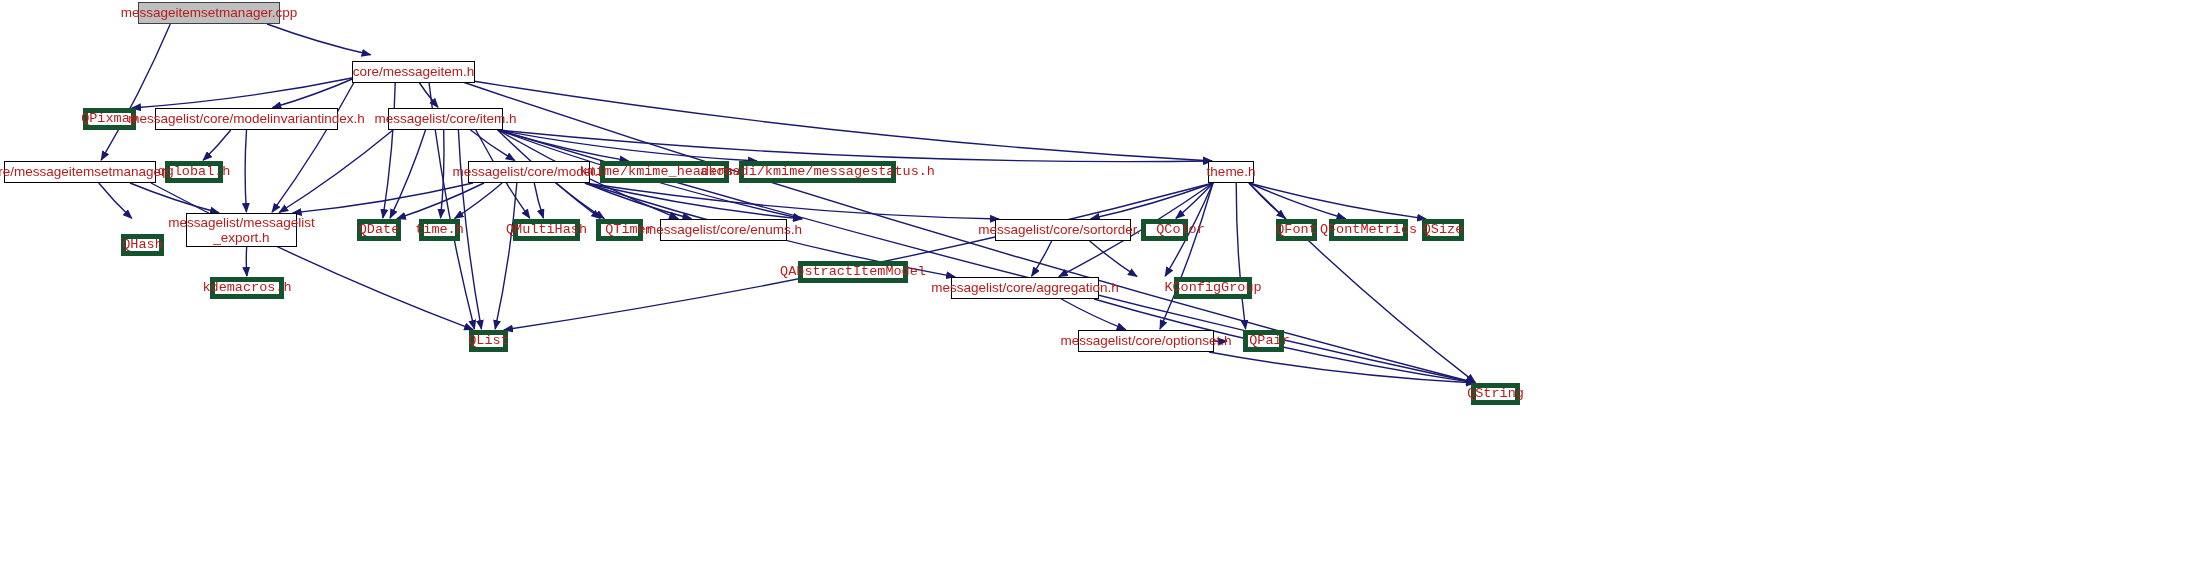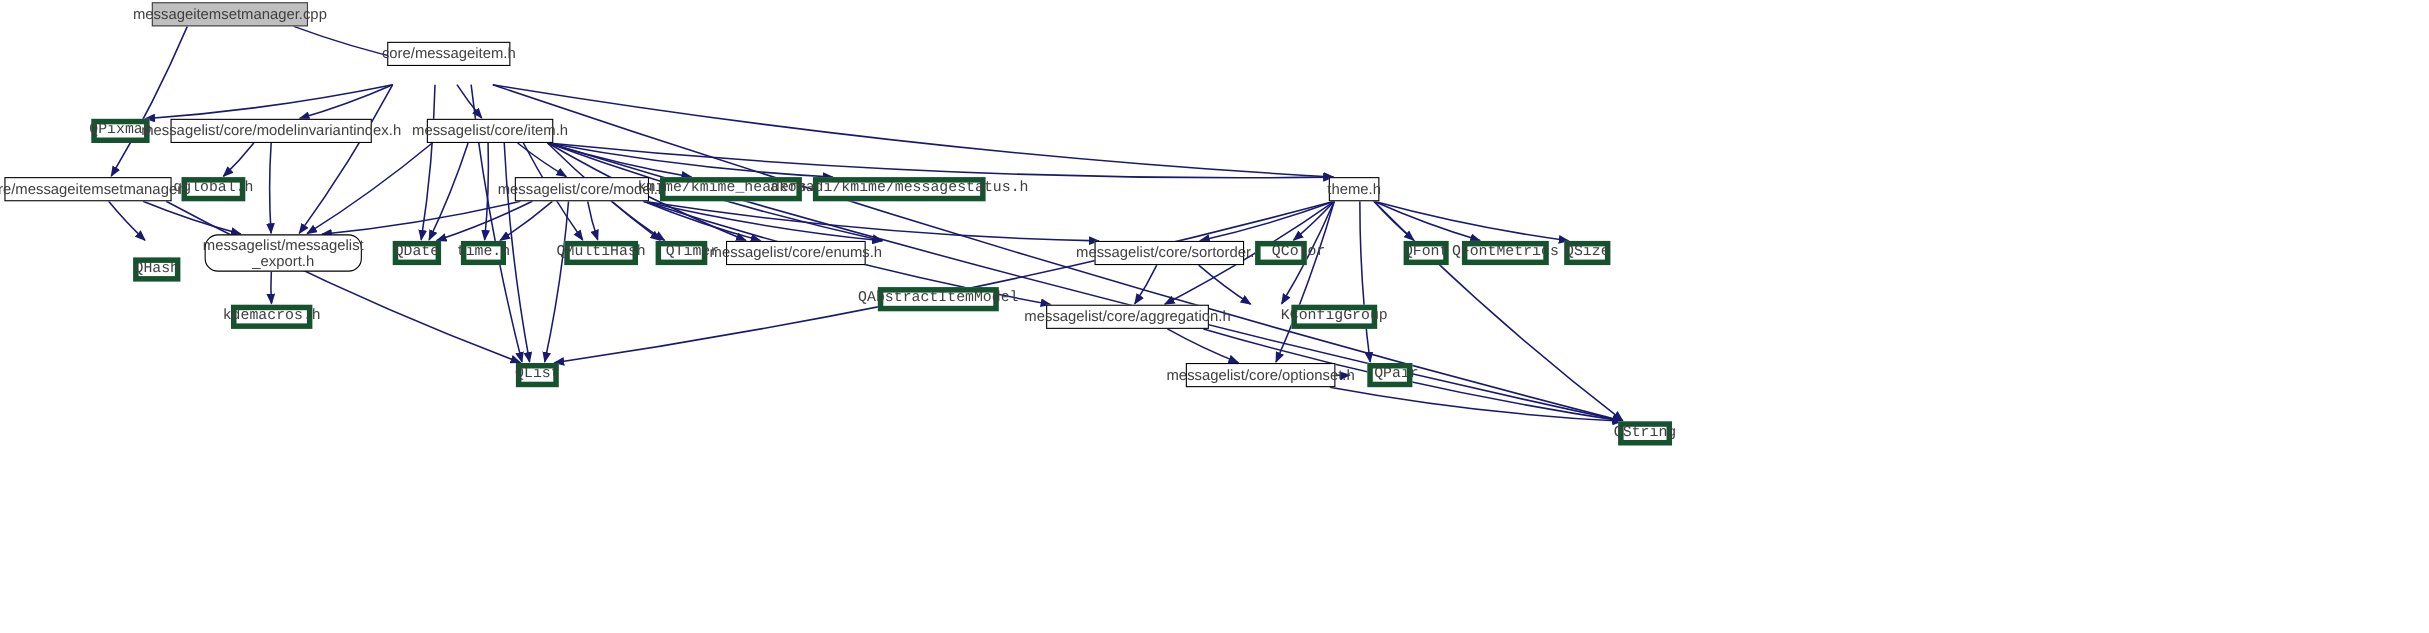--- a/index.html
+++ b/index.html
@@ -2,21 +2,21 @@
 <html><head>
 <meta charset="utf-8">
 <style>
   html,body{margin:0;padding:0;background:#ffffff;}
   body{width:2208px;height:575px;overflow:hidden;
        font-family:"Liberation Sans","DejaVu Sans",sans-serif;}
   #graph{position:relative;width:2208px;height:575px;background:#ffffff;}
   svg.edges{position:absolute;left:0;top:0;width:2208px;height:575px;pointer-events:none;}
   .node{position:absolute;box-sizing:border-box;display:flex;align-items:center;
         justify-content:center;text-align:center;background:#ffffff;
-        font-size:13.5px;color:#404040;line-height:1.12;white-space:pre;}
+        font-size:13.5px;color:#b91c1c;line-height:1.12;white-space:pre;}
   .node.ext{border:5px solid #14532d;font-family:Liberation Mono, monospace;}
   .node.hdr{border:1.6px solid #000000;}
   .node.root{border:1.6px solid #404040;background:#bfbfbf;}
   .node.two{line-height:1.14;}
 </style>
 </head>
 <body>
 
 <div id="graph">
   <svg class="edges" viewBox="0 0 2208 575" preserveAspectRatio="none">
@@ -79,32 +79,32 @@
         <path d="M1051.6,241 Q1042.528,259.67716 1031.6313428240294,276.16572121542544" marker-end="url(#ah)"></path>
         <path d="M1089.7,241 Q1112.542,260.58598 1136.9218955014555,276.45449028466976" marker-end="url(#ah)"></path>
         <path d="M1061.3,299 Q1092.9470000000001,316.65622 1125.7102591973803,329.63178533442607" marker-end="url(#ah)"></path>
         <path d="M1094,299 Q1282.228,353.606 1475.0113106637357,382.85002201375767" marker-end="url(#ah)"></path>
         <path d="M1214,341 Q1221,341.462 1227.0021709102052,341.06585671992644" marker-end="url(#ah)"></path>
         <path d="M1209,352 Q1341.477,376.311 1475.0012339424006,382.9503375173072" marker-end="url(#ah)"></path>
       </g>
   </svg>
   <div id="node-layer">
       <div class="node root" style="left: 138px; top: 2px; width: 142px; height: 22px;">messageitemsetmanager.cpp</div>
-      <div class="node hdr" style="left: 352px; top: 38px; width: 112px; height: 22px;">core/messageitem.h</div>
+      <div class="node hdr" style="left: 352px; top: 61px; width: 123px; height: 22px;">core/messageitem.h</div>
       <div class="node ext" style="left: 83px; top: 108px; width: 53px; height: 22px;">QPixmap</div>
       <div class="node hdr" style="left: 155px; top: 108px; width: 183px; height: 22px;">messagelist/core/modelinvariantindex.h</div>
       <div class="node hdr" style="left: 388px; top: 108px; width: 115px; height: 22px;">messagelist/core/item.h</div>
       <div class="node hdr" style="left: 1208px; top: 161px; width: 46px; height: 22px;">theme.h</div>
       <div class="node hdr" style="left: 4px; top: 161px; width: 152px; height: 22px;">core/messageitemsetmanager.h</div>
       <div class="node ext" style="left: 165px; top: 161px; width: 58px; height: 22px; text-align: center;">qglobal.h</div>
       <div class="node hdr" style="left: 468px; top: 161px; width: 122px; height: 22px;">messagelist/core/model.h</div>
       <div class="node ext" style="left: 600px; top: 161px; width: 129px; height: 22px;">kmime/kmime_headers.h</div>
       <div class="node ext" style="left: 739px; top: 161px; width: 157px; height: 22px;">akonadi/kmime/messagestatus.h</div>
       <div class="node ext" style="left: 121px; top: 234px; width: 43px; height: 22px;">QHash</div>
-      <div class="node hdr two" style="left: 186px; top: 213px; width: 143px; height: 34px; border-radius: 12px;">messagelist/messagelist
+      <div class="node hdr two" style="left: 186px; top: 213px; width: 111px; height: 34px;">messagelist/messagelist
 _export.h</div>
       <div class="node ext" style="left: 357px; top: 219px; width: 44px; height: 22px;">QDate</div>
       <div class="node ext" style="left: 419px; top: 219px; width: 41px; height: 22px;">time.h</div>
       <div class="node ext" style="left: 513px; top: 219px; width: 67px; height: 22px;">QMultiHash</div>
       <div class="node ext" style="left: 596px; top: 219px; width: 47px; height: 22px; padding-left: 20px;">QTimer</div>
       <div class="node hdr" style="left: 660px; top: 219px; width: 127px; height: 22px;">messagelist/core/enums.h</div>
       <div class="node ext" style="left: 798px; top: 219px; width: 110px; height: 22px; margin-top: 42px;">QAbstractItemModel</div>
       <div class="node hdr" style="left: 995px; top: 219px; width: 136px; height: 22px;">messagelist/core/sortorder.h</div>
       <div class="node ext" style="left: 1141px; top: 219px; width: 47px; height: 22px; padding-left: 32px;">QColor</div>
       <div class="node ext" style="left: 1276px; top: 219px; width: 41px; height: 22px;">QFont</div>

